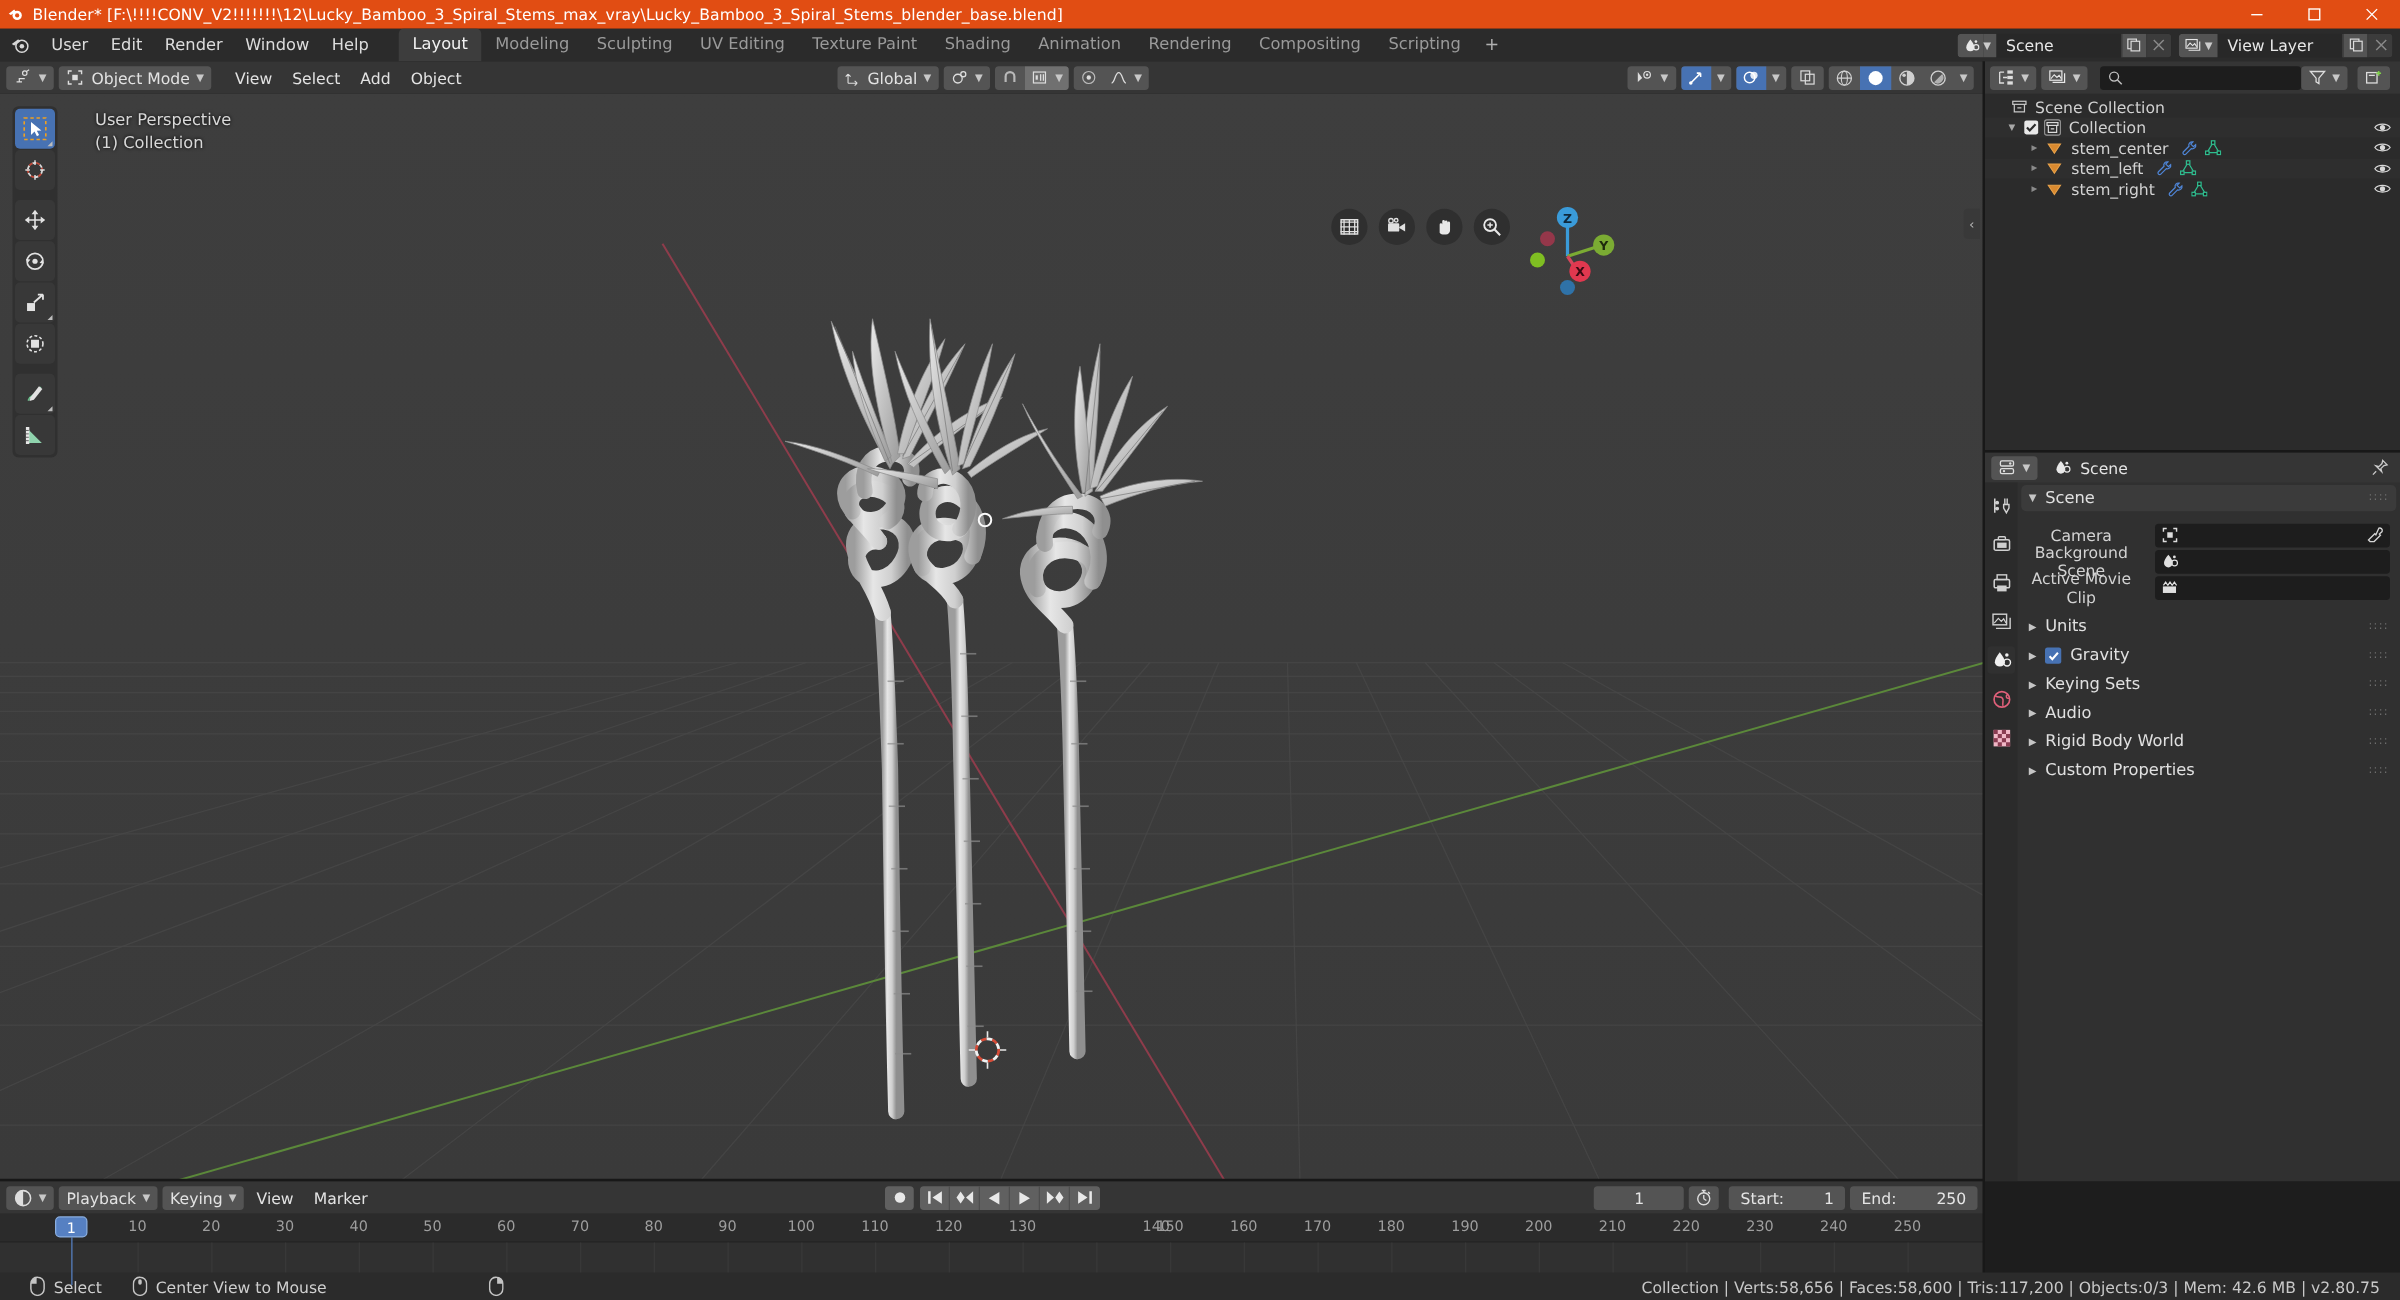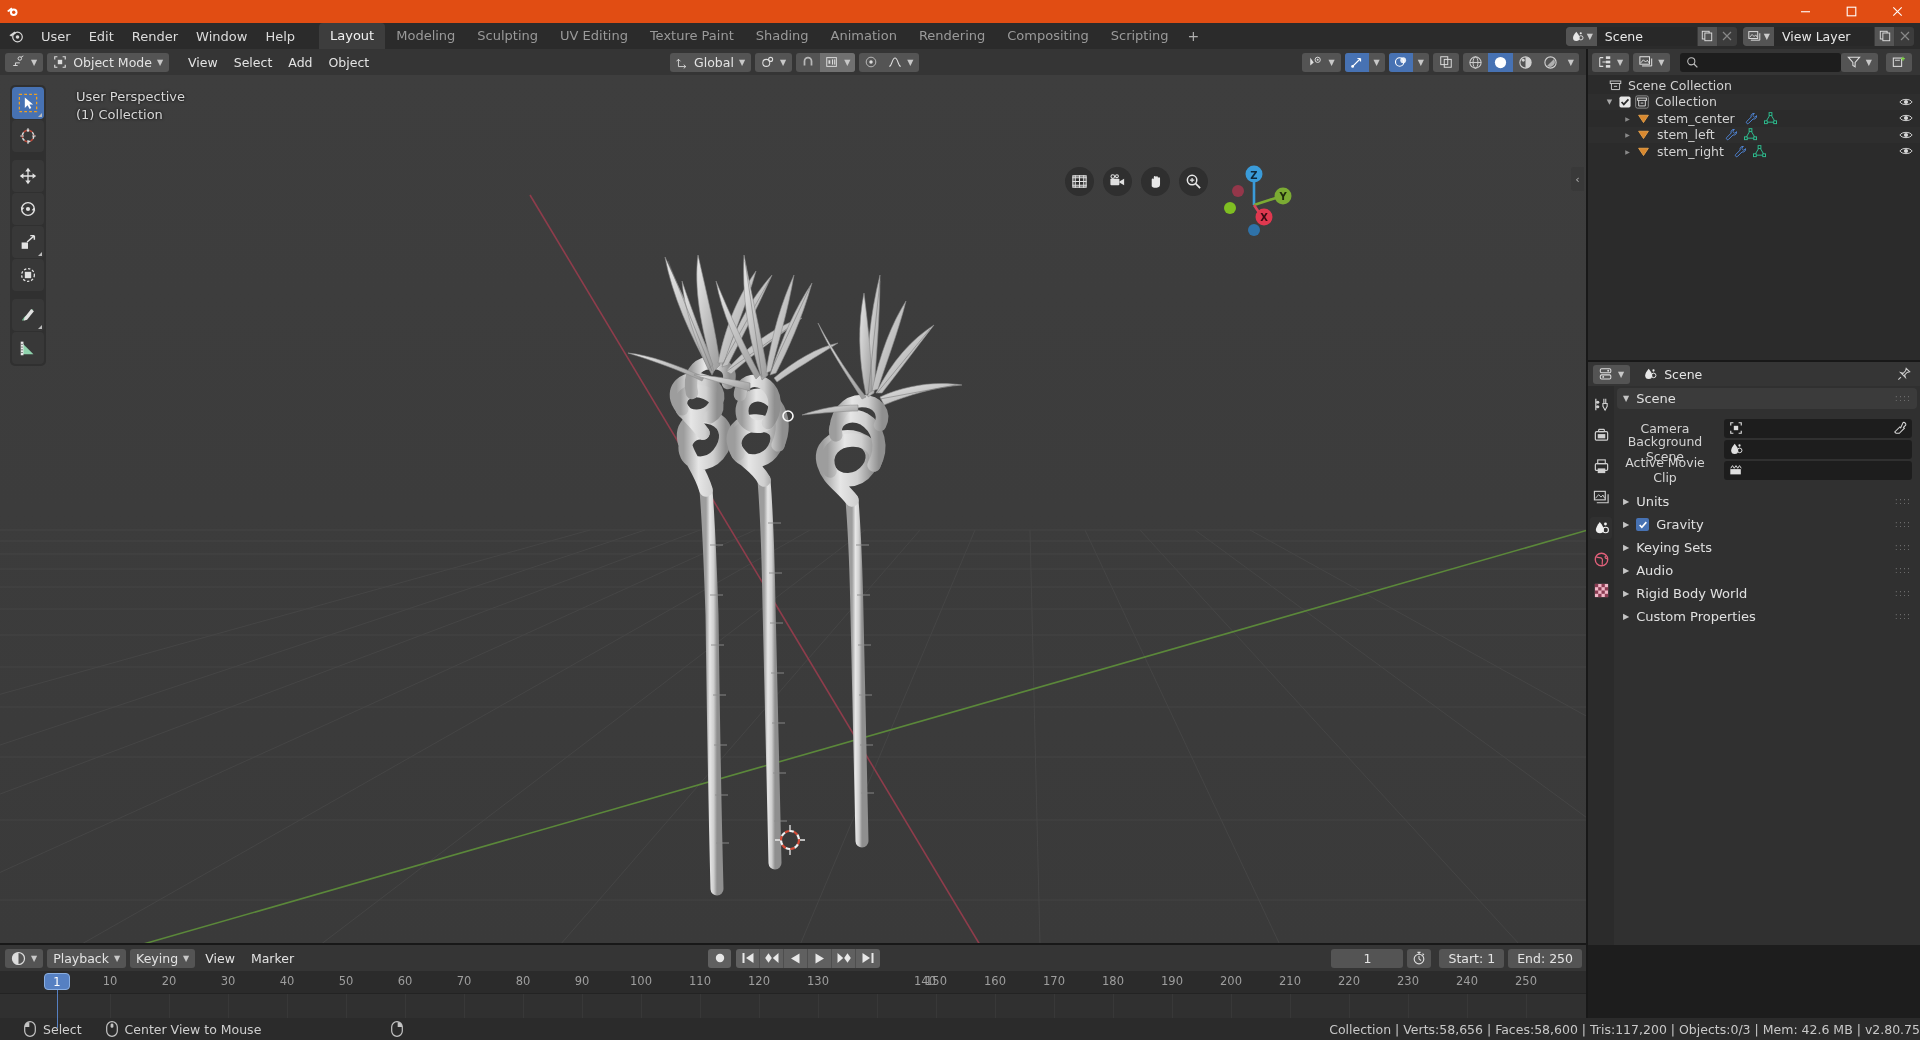--- a/index.html
+++ b/index.html
@@ -171,61 +171,62 @@
     background: #2b2b2b;
   }
   .tl-header { height: 26px; background: #353535; display: flex; align-items: center; padding: 0 5px; position: relative;}
   .tl-playback { position: absolute; left: 50%; transform: translateX(-50%); display: flex; align-items: center; gap: 5px;}
   .tl-rec { width: 23px; height: 19px; background: #606060; border-radius: 3px; display:flex;align-items:center;justify-content:center;}
   .tl-tgrp { display: flex; background: #606060; border-radius: 3px; overflow: hidden; }
   .tl-tbtn { width: 24px; height: 19px; display:flex;align-items:center;justify-content:center; border-right:1px solid #4e4e4e;}
   .tl-tbtn:last-child { border-right:none; }
   .tl-right { position: absolute; right: 6px; display: flex; align-items: center; gap: 4px;}
   .frame-field { width: 72px; height: 19px; background: #545454; border-radius: 3px; display:flex;align-items:center;justify-content:center; font-size:12.5px;}
-  .se-field { height: 19px; background: #545454; border-radius: 3px; display: flex; align-items: center; padding: 0 9px; font-size: 12.5px; gap: 4px;}
+  .se-field { height: 19px; background: #545454; border-radius: 3px; display: flex; align-items: center; padding: 0 9px; font-size: 12.5px; gap: 32px;}
   .tl-ruler { position: relative; height: 22px; background: #2b2b2b; }
   .tl-tick { position: absolute; top: 3px; font-size: 11.5px; color: #9e9e9e; transform: translateX(-50%); }
   .tl-body { position: relative; height: 35px; background: #303030; border-top: 1px solid #232323;}
   .tl-gridline { position: absolute; top: 0; bottom: 0; width: 1px; background: #383838; }
   .playhead-lbl {
     position: absolute; top: 2px; width: 26px; height: 17px; background: #5680c2;
     border: 1px solid #8aaee0; border-radius: 4px; color: #fff; font-size: 11.5px;
     display:flex;align-items:center;justify-content:center; transform: translateX(-50%); z-index: 3;
   }
   .playhead-line { position: absolute; top: 19px; bottom: -35px; width: 1px; background: #5680c2; z-index: 2;}
   .tl-scroll-h { position: absolute; left: 6px; right: 20px; bottom: 1px; height: 5px; background: #232323; border-radius: 3px; }
   .tl-scroll-h i { position: absolute; left: 0; width: 100%; height: 5px; background: #5a5a5a; border-radius: 3px; display:block;}
 
   
   .statusbar {
     position: absolute; top: 1018px; left: 0; width: 1920px; height: 22px;
     background: #2b2b2b; display: flex; align-items: center; font-size: 12.5px; color: #cfcfcf;
   }
   .sb-item { display: flex; align-items: center; gap: 7px; margin-left: 24px; }
-  .sb-right { position: absolute; right: 0; font-size: 12.5px; color: #c8c8c8; }
+  .sb-right { position: absolute; right: 16px; font-size: 12.5px; color: #c8c8c8; }
 
   .vert-split { position:absolute; top:49px; left:1586px; width:2px; height: 979px; background:#181818; }
   .horiz-split-r { position:absolute; top:360px; left:1588px; width:332px; height:2px; background:#181818; }
   .horiz-split-b { position:absolute; top:943px; left:0; width:1588px; height:2px; background:#181818; }
 
   svg { display: block; }
 </style>
 </head>
 <body>
 
 <div class="app">
 
   <div class="titlebar">
     <span class="tb-icon">
       <svg width="13" height="13" viewBox="0 0 16 16">
         <circle cx="9.5" cy="9" r="4.6" fill="#ffffff"></circle>
         <circle cx="9.5" cy="9" r="2.1" fill="#e14d13"></circle>
         <path d="M1.2 7.3 L6.6 3.2 L8.2 5.3 L3.4 8.6 Z" fill="#ffffff"></path>
       </svg>
     </span>
+    <span class="tb-title">Blender* [F:\!!!!CONV_V2!!!!!!!\12\Lucky_Bamboo_3_Spiral_Stems_max_vray\Lucky_Bamboo_3_Spiral_Stems_blender_base.blend]</span>
     <div class="tb-win-btns">
       <div class="tb-win-btn">
         <svg width="11" height="11" viewBox="0 0 11 11">
             <rect x="1" y="5.2" width="9" height="1.1" fill="#fff"></rect>
           </svg>
       </div>
       <div class="tb-win-btn">
         <svg width="11" height="11" viewBox="0 0 11 11">
             <rect x="1.2" y="1.2" width="8.6" height="8.6" fill="none" stroke="#fff" stroke-width="1.1"></rect>
           </svg>

